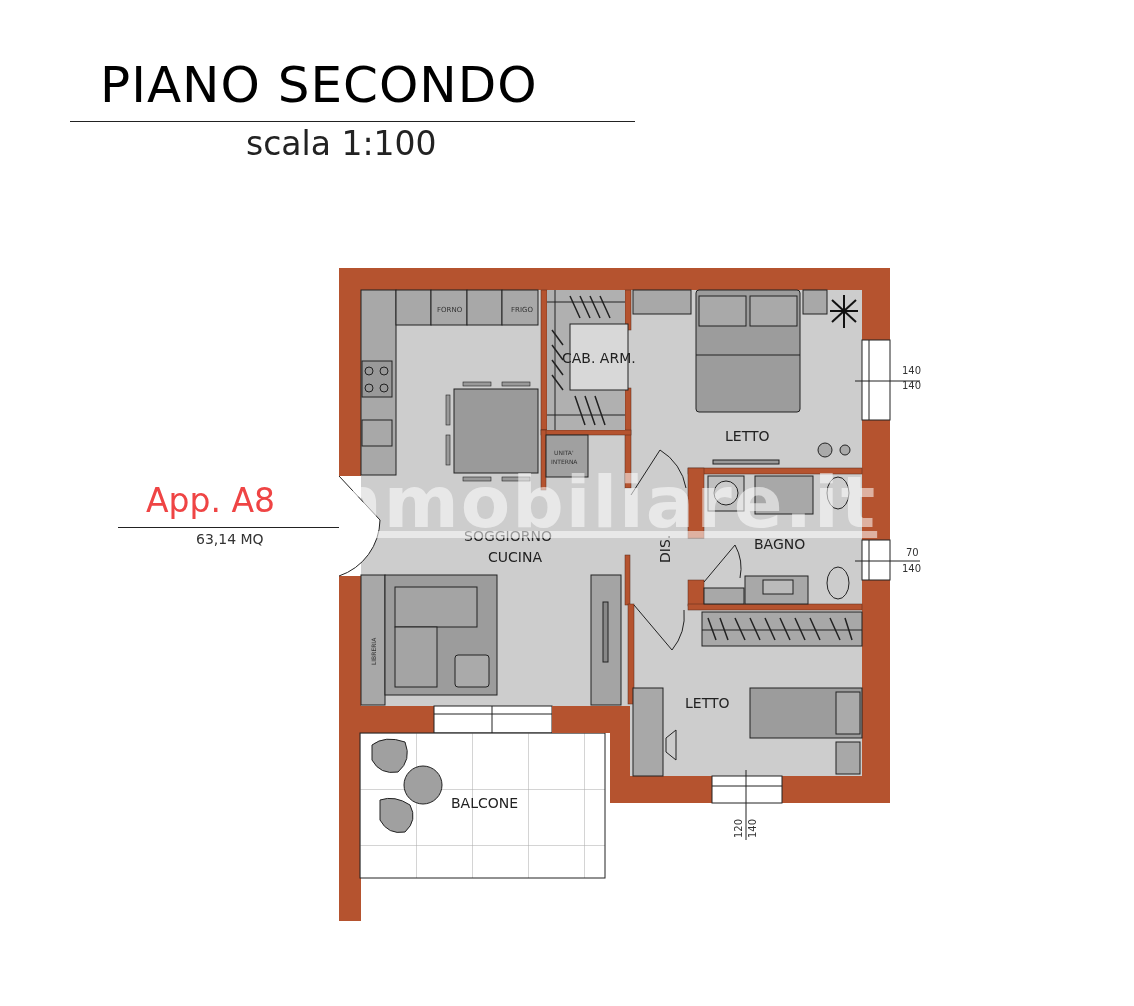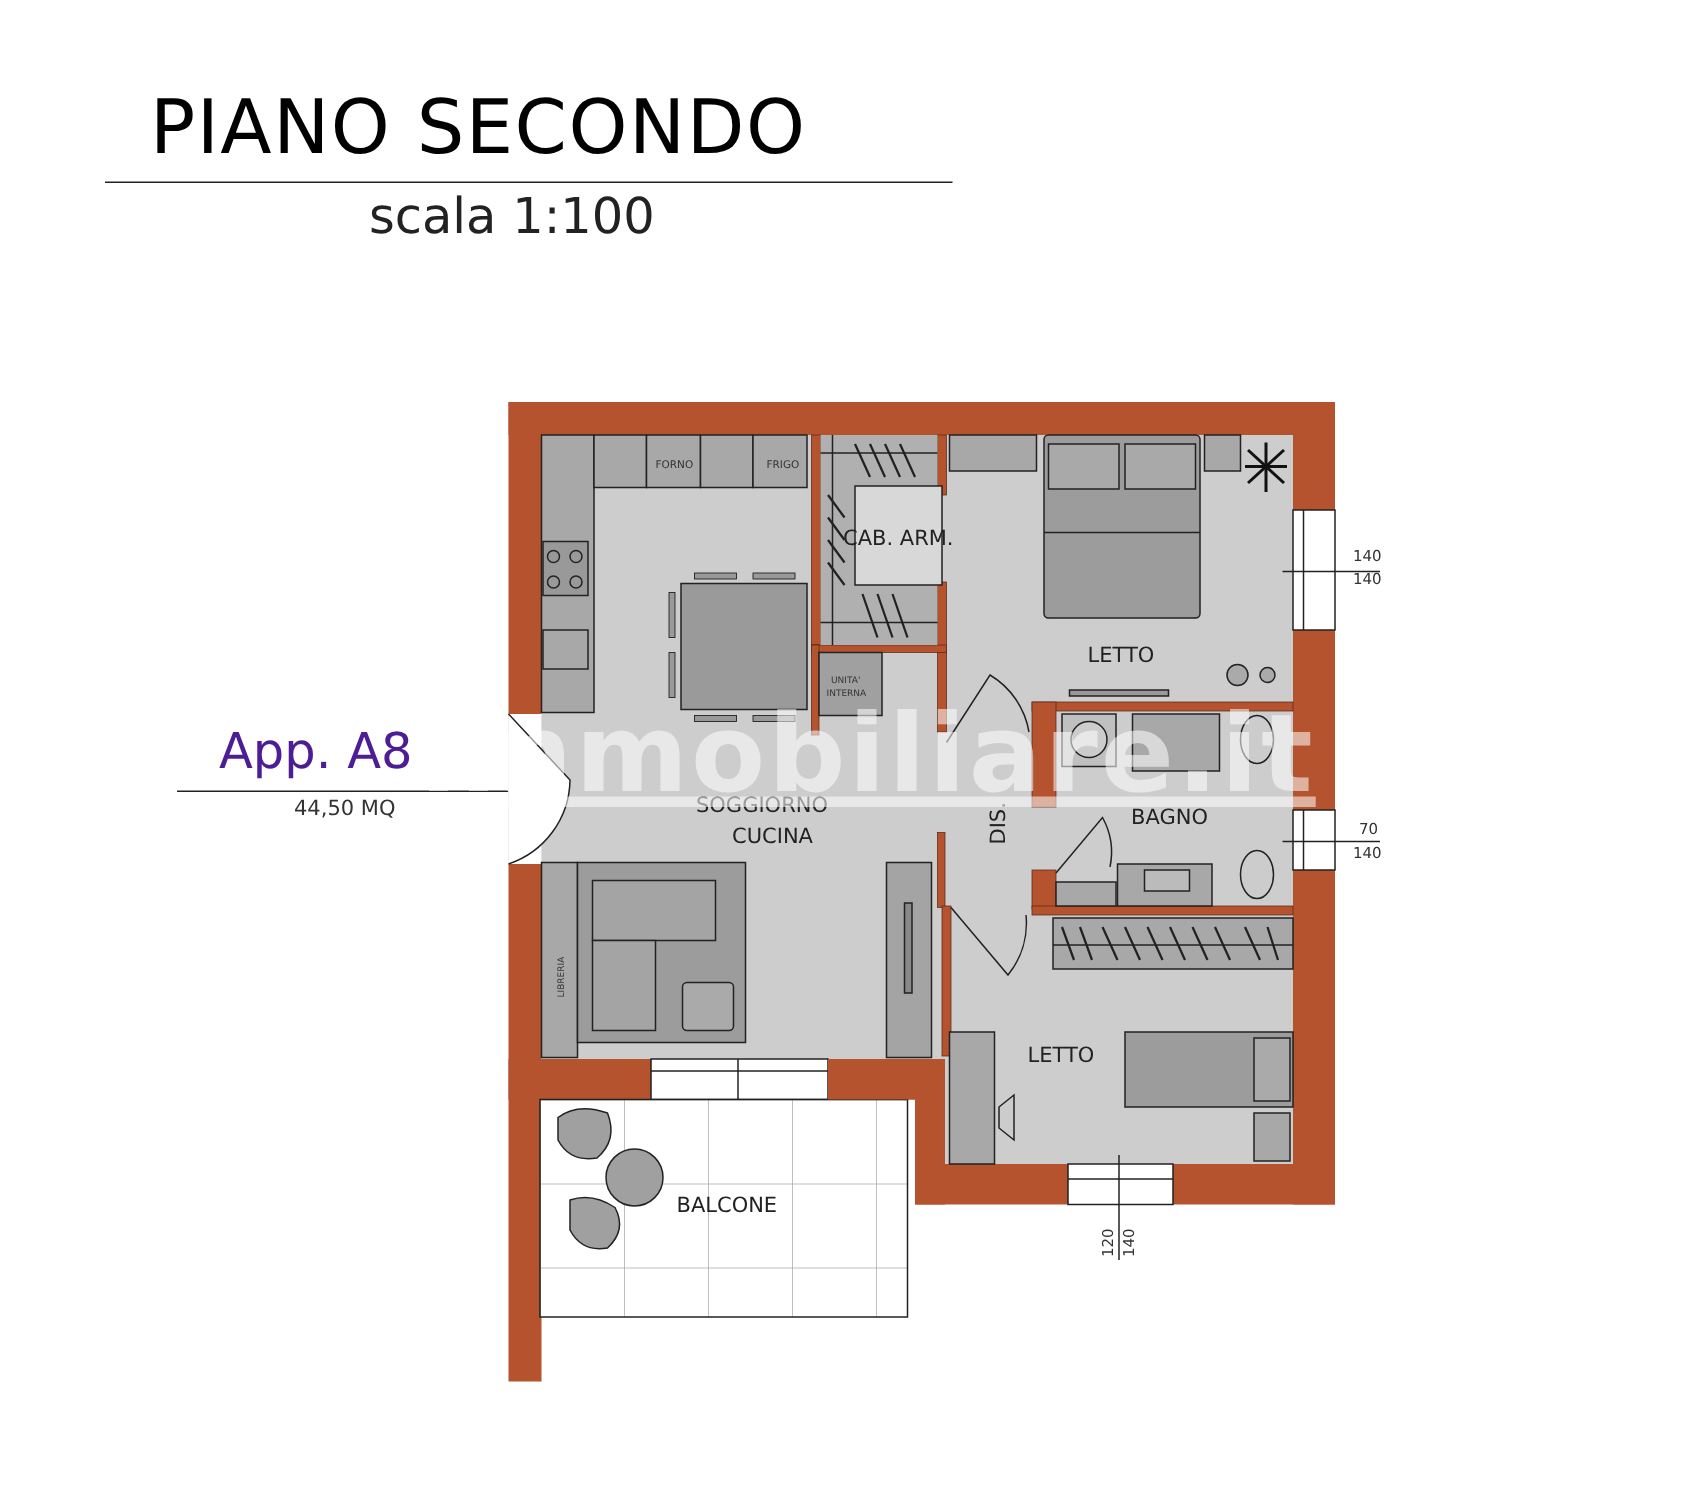--- a/index.html
+++ b/index.html
@@ -1,37 +1,37 @@
 <!DOCTYPE html>
 <html><head>
 <meta charset="utf-8">
 <style>
   html, body { margin:0; padding:0; background:#ffffff; }
   body { width:1134px; height:1006px; position:relative; overflow:hidden; font-family:"DejaVu Sans", sans-serif; }
   .abs { position:absolute; }
   .title { left:100px; top:60px; font-size:50px; letter-spacing:1px; color:#000000; font-weight:normal; line-height:1; }
   .title-rule { left:70px; top:121px; width:565px; height:1px; background:#222; }
   .subtitle { left:246px; top:124px; font-size:33px; color:#222; line-height:1.2;text-align:center; }
-  .app-label { left:146px; top:484px; font-size:33px; color:#4c1d95; line-height:1; }
+  .app-label { left:146px; top:484px; font-size:33px; color:#ef4444; line-height:1; }
   .app-rule { left:118px; top:527px; width:262px; height:1px; background:#222; }
   .app-area { left:196px; top:531px; font-size:14px; color:#333; }
   svg text { font-family:"DejaVu Sans", sans-serif; }
   .room-label { font-size:14px; fill:#222; }
   .watermark { left:280px; top:460px; font-size:72px; font-weight:bold; color:rgba(255,255,255,0.55); letter-spacing:2px; pointer-events:none;text-decoration:underline; }
 </style>
 </head>
 <body>
 
 <div class="abs title">PIANO SECONDO</div>
 <div class="abs title-rule"></div>
 <div class="abs subtitle">scala 1:100</div>
 
 <div class="abs app-label">App. A8</div>
 <div class="abs app-rule"></div>
-<div class="abs app-area">44,50 MQ</div>
+<div class="abs app-area">63,14 MQ</div>
 
 <svg class="abs" style="left:0;top:0" width="1134" height="1006" viewBox="0 0 1134 1006">
   <defs>
     <pattern id="tiles" width="56" height="56" patternUnits="userSpaceOnUse" x="360" y="733">
       <rect width="56" height="56" fill="#fff"></rect>
       <path d="M56 0 L0 0 0 56" fill="none" stroke="#aaa" stroke-width="1"></path>
     </pattern>
   </defs>
 
   <g>

